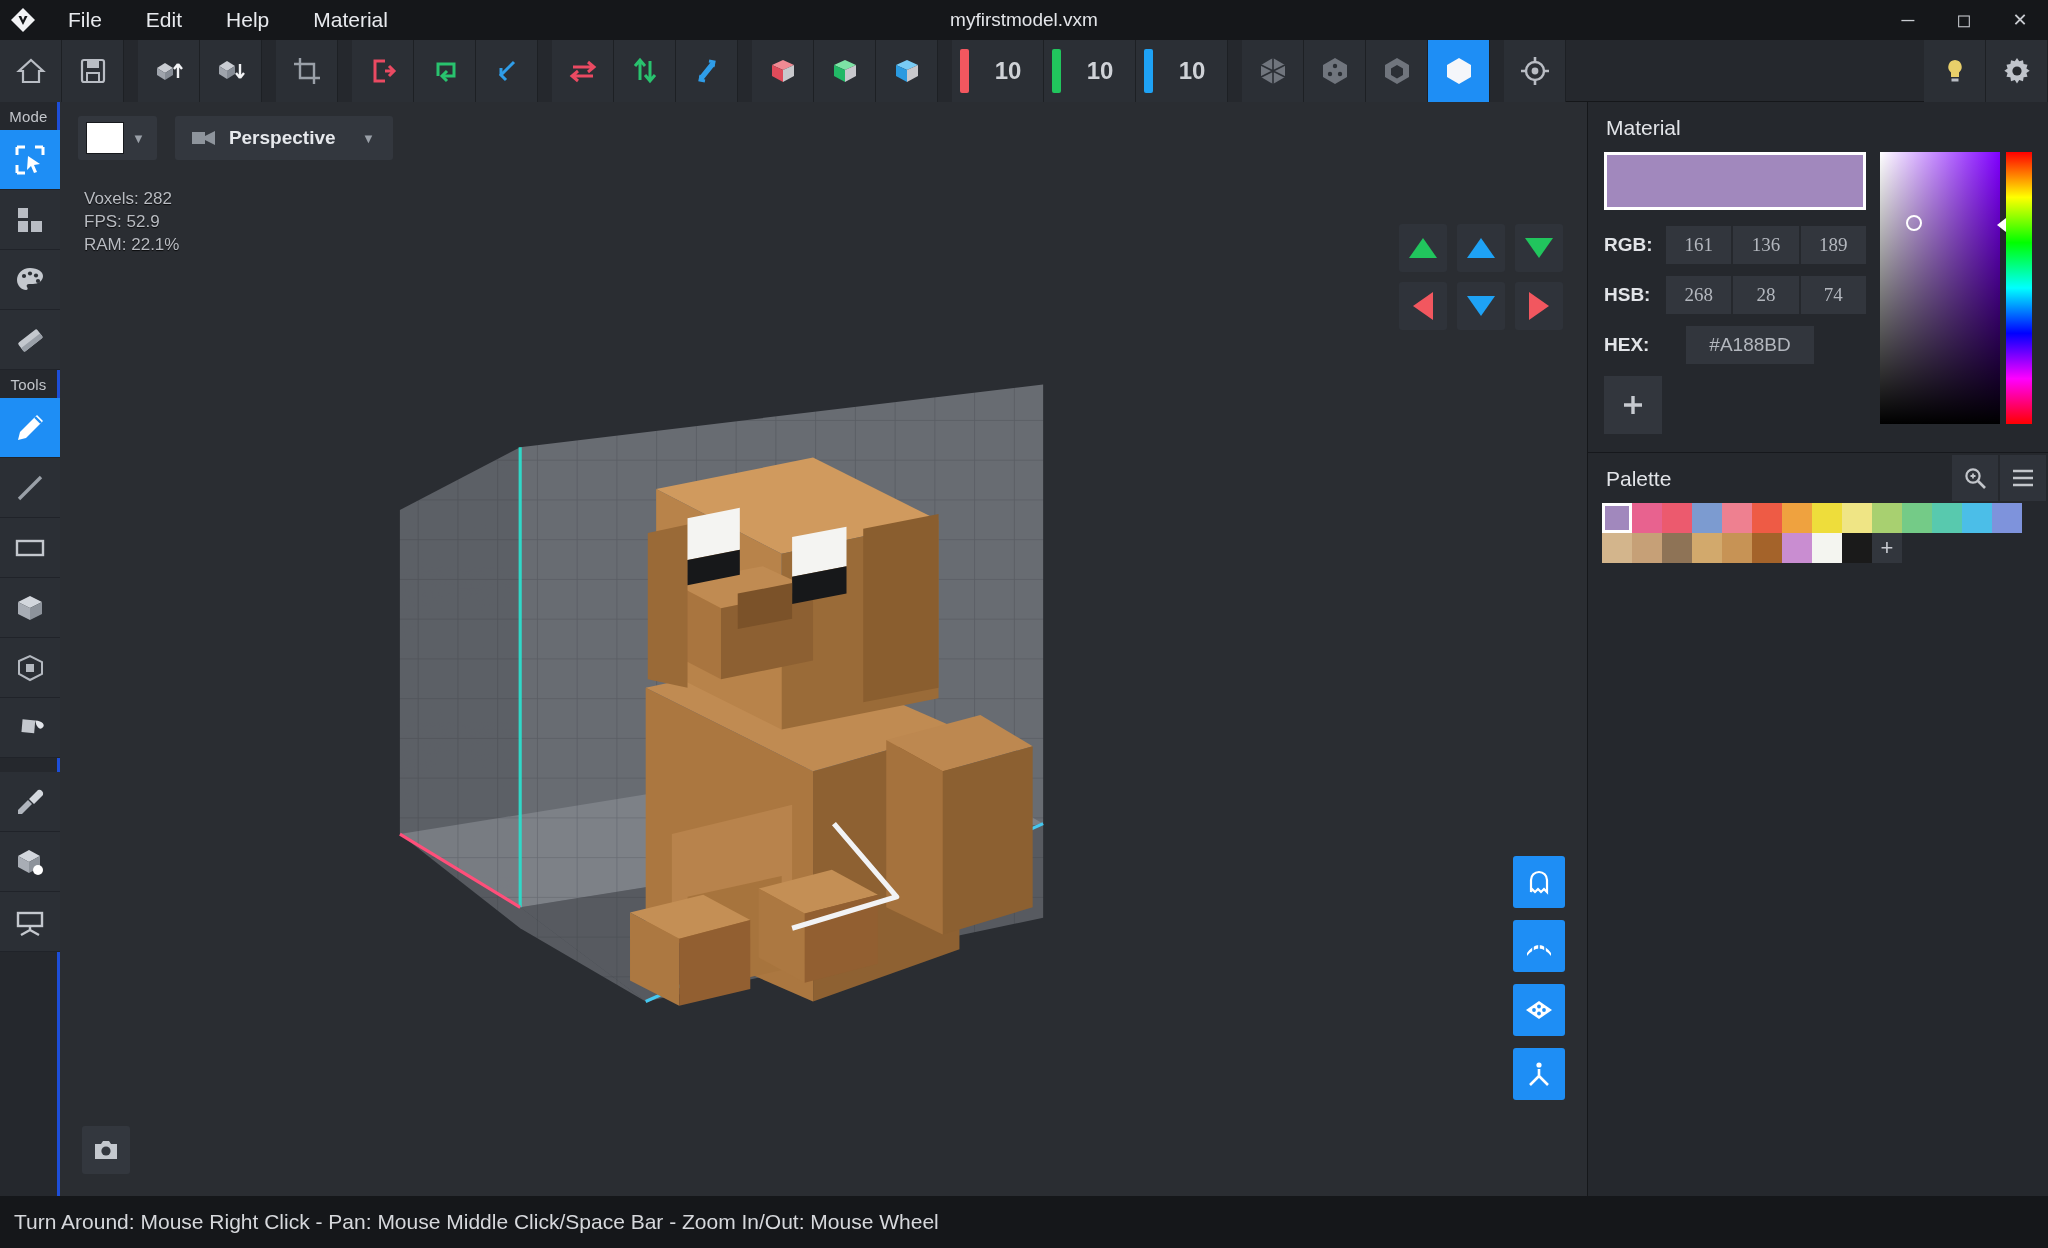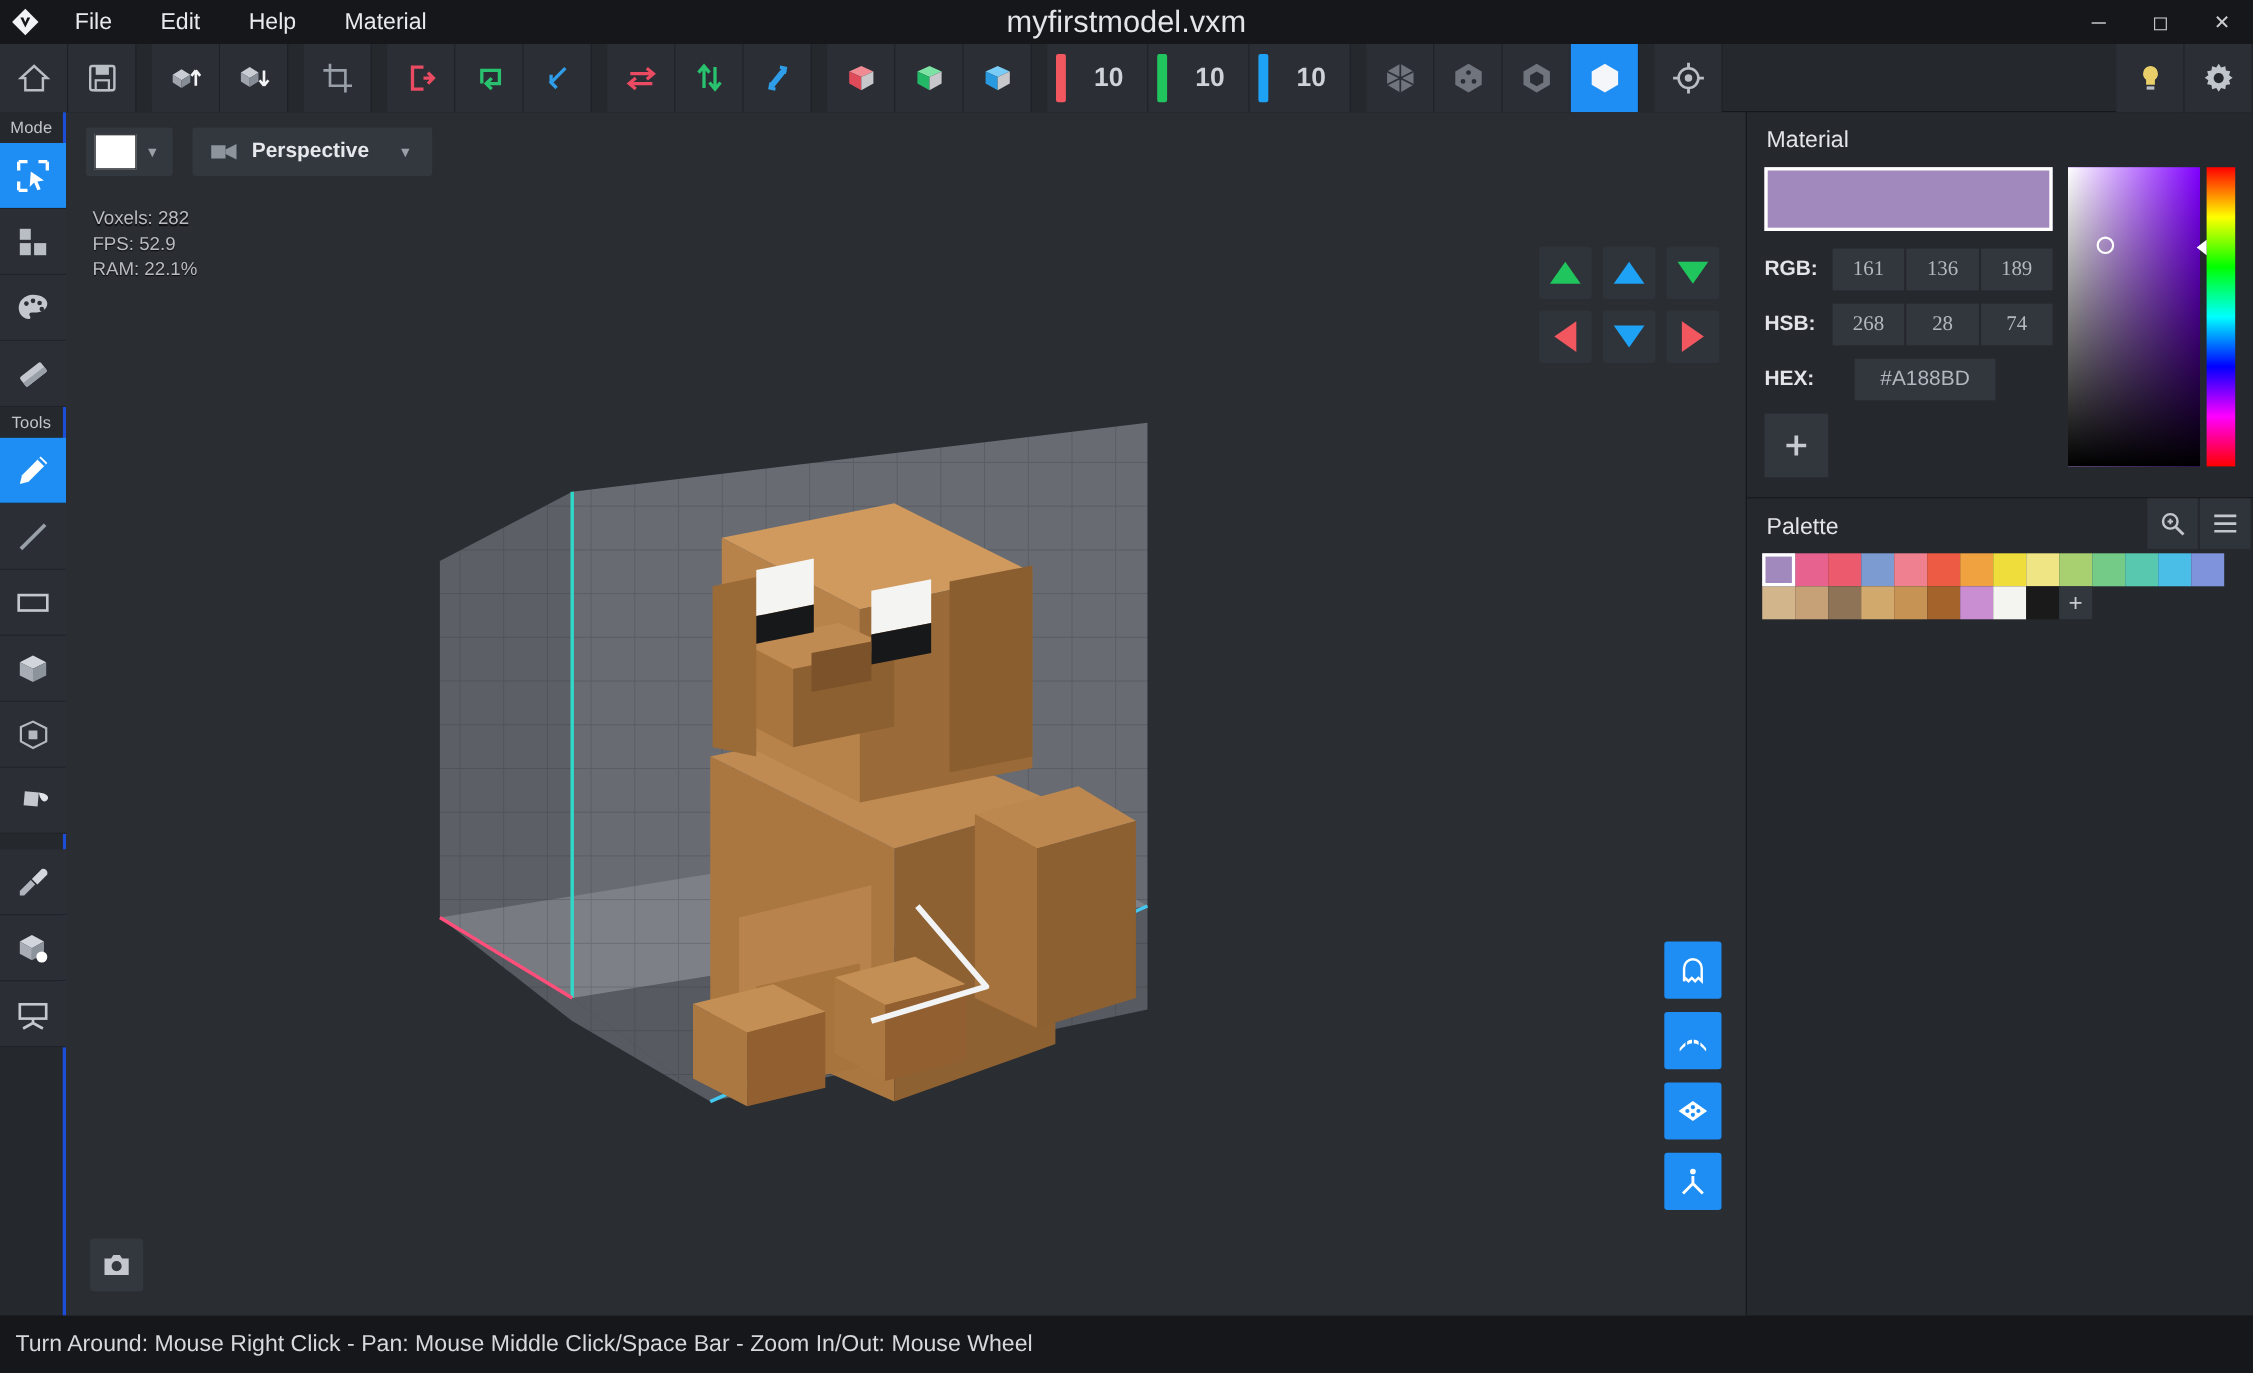--- a/index.html
+++ b/index.html
@@ -18,21 +18,21 @@
     flex:0 0 40px; position:relative;
   }
   .logo { width:46px; display:flex; align-items:center; justify-content:center; }
   .logo svg { display:block; }
   .menu { display:flex; align-items:center; gap:0px; }
   .menu-item {
     padding:0 22px; height:40px; line-height:40px; font-size:21px;
     color:#e8eaee; cursor:default;
   }
   .win-title {
-    position:absolute; left:0; right:0; text-align:center; font-size:28px;
+    position:absolute; left:0; right:0; text-align:center; font-size:19px;
     color:#e3e5e9; pointer-events:none;
   }
   .win-btns { margin-left:auto; display:flex; height:40px; z-index:2; }
   .win-btn {
     width:56px; height:40px; display:flex; align-items:center; justify-content:center;
     color:#c9ccd1; font-size:18px;
   }
 
   
   .toolbar {
@@ -154,21 +154,21 @@
     position:absolute; right:0; top:0; width:26px; height:272px;
     background:linear-gradient(to bottom,#f00,#ff0,#0f0,#0ff,#00f,#f0f,#f00);
   }
   .hue-mark {
     position:absolute; right:26px; top:66px; width:0; height:0;
     border-top:7px solid transparent; border-bottom:7px solid transparent;
     border-right:9px solid #fff;
   }
 
   .palette { flex:1 1 auto; }
-  .pal-head { display:flex; align-items:flex-start; }
+  .pal-head { display:flex; align-items:center; }
   .pal-head .panel-title { flex:1 1 auto; }
   .pal-icon {
     width:46px; height:46px; display:flex; align-items:center; justify-content:center;
     background:#2f333a; margin-right:2px; color:#c3c6cb;
   }
   .pal-grid { display:flex; flex-wrap:wrap; padding:0 14px; width:100%; }
   .sw { width:30px; height:30px; }
   .sw.sel { outline:3px solid #fff; outline-offset:-3px; position:relative; z-index:2; }
   .sw.add {
     background:#32363d; display:flex; align-items:center; justify-content:center;

